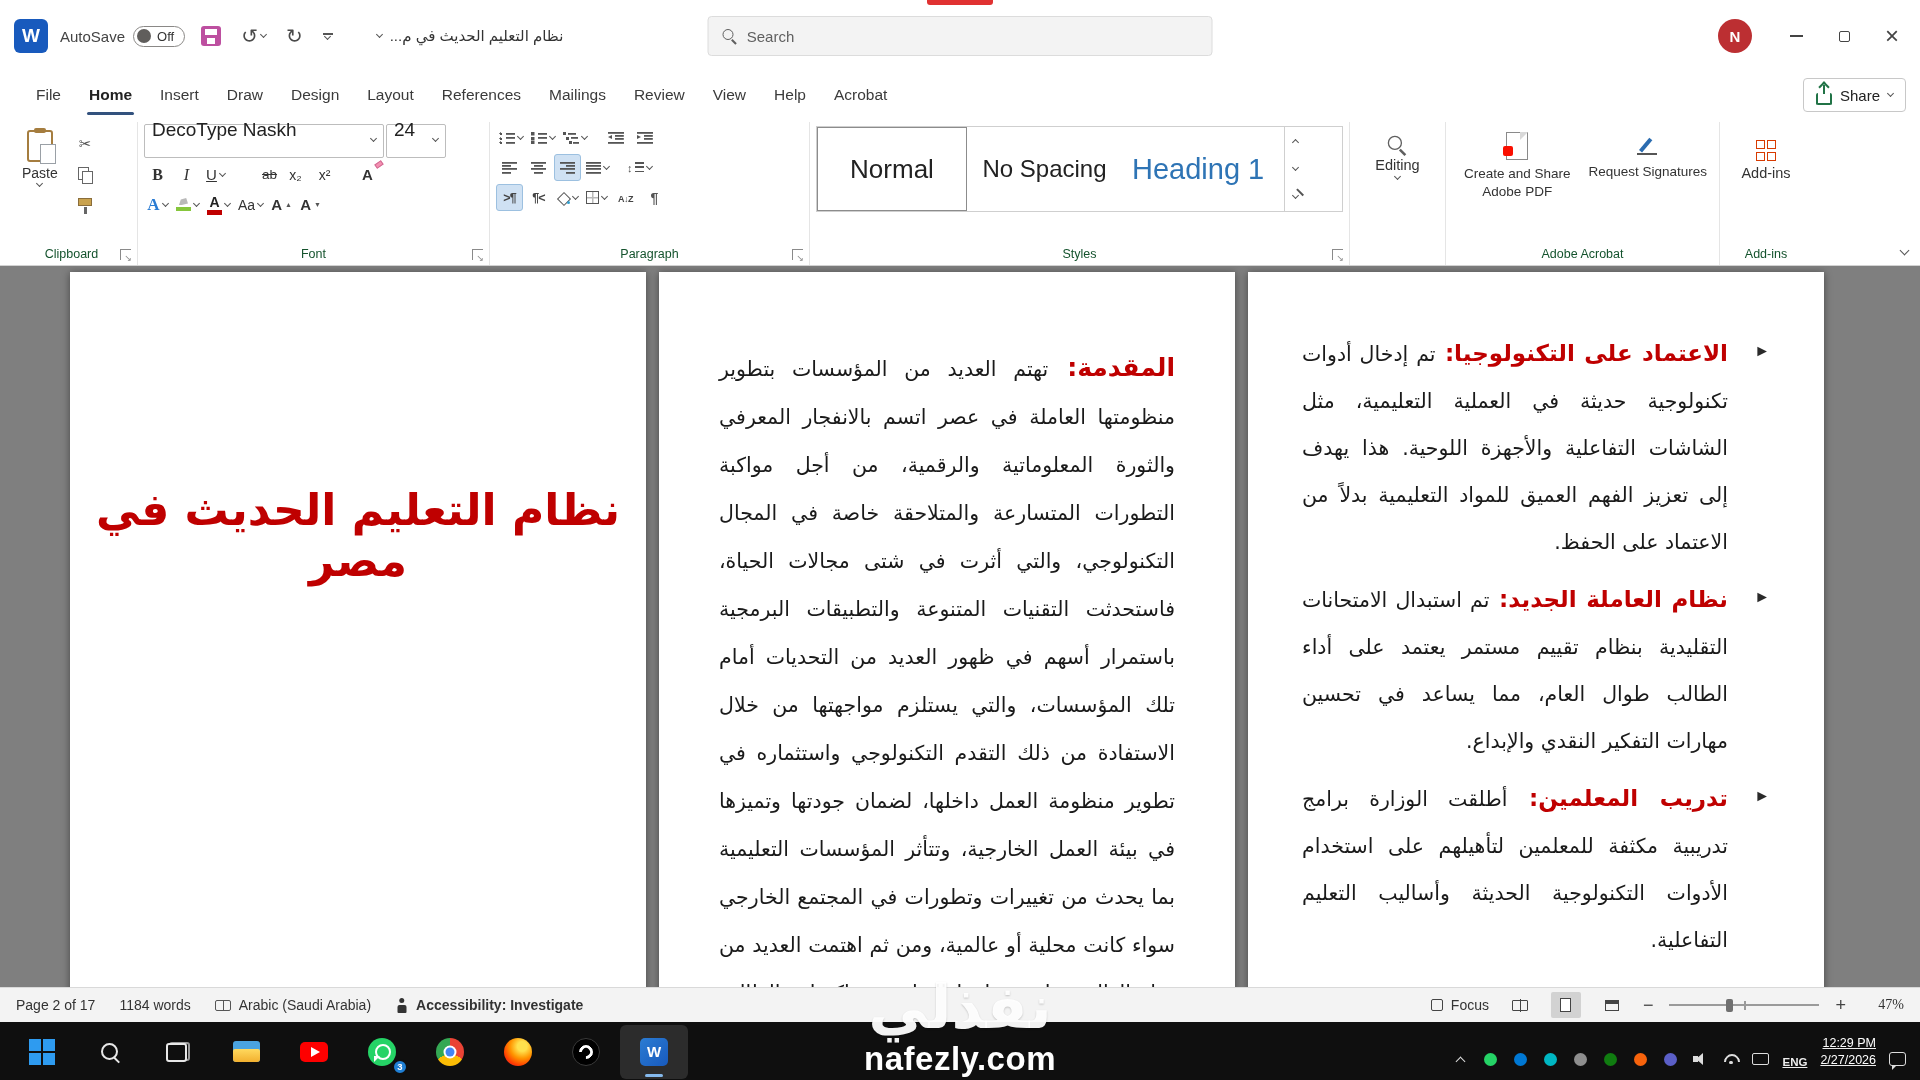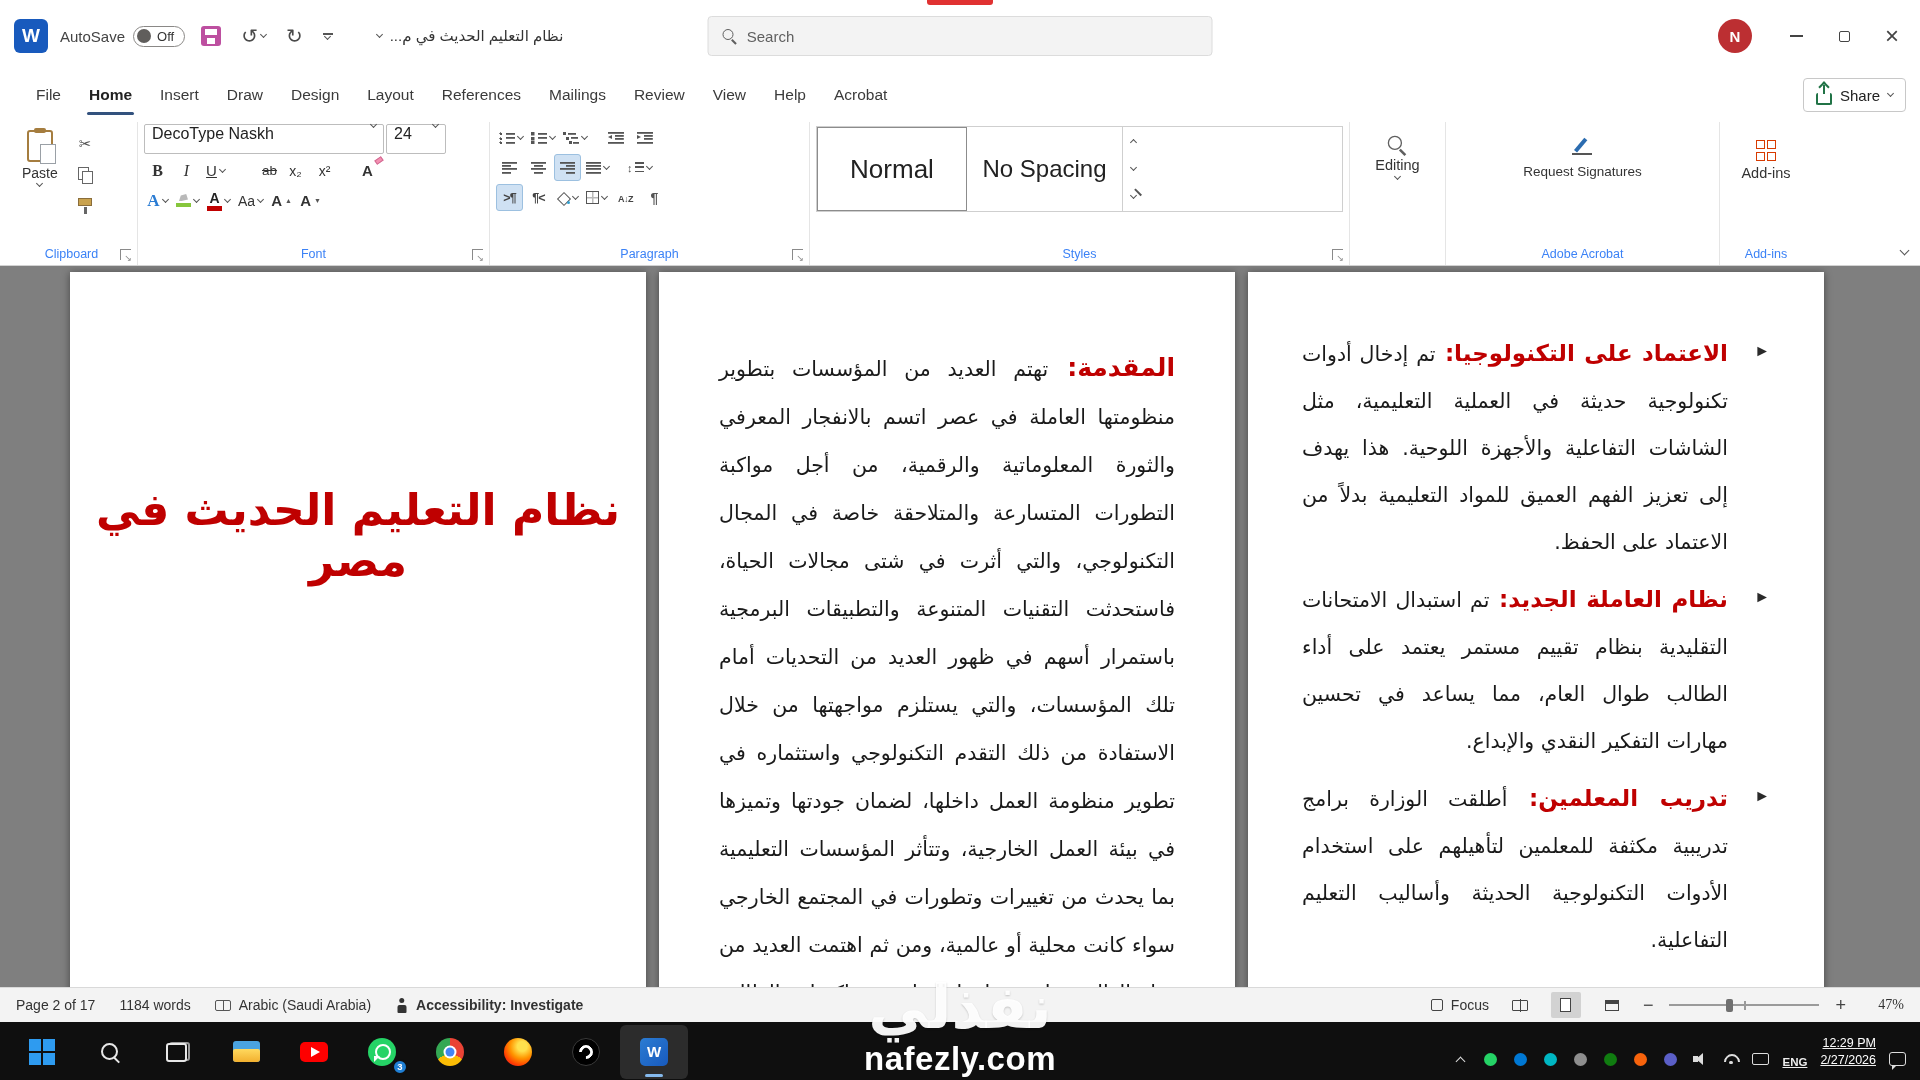--- a/index.html
+++ b/index.html
@@ -47,21 +47,21 @@
 .mtab.active{font-weight:700;color:#222;}
 .mtab.active::after{content:"";position:absolute;left:12px;right:12px;bottom:3px;height:3px;border-radius:2px;background:#33527e;}
 .share-btn{margin-left:auto;align-self:center;display:flex;align-items:center;gap:8px;border:1px solid #c8c8c8;border-radius:4px;padding:6px 12px;background:#fff;font-size:15px;color:#222;}
 .ic-share{position:relative;width:16px;height:12px;border:2px solid #217346;border-top:none;border-radius:2px;margin-top:8px;display:inline-block;}
 .ic-share::before{content:"";position:absolute;left:50%;top:-8px;transform:translateX(-50%);width:2px;height:9px;background:#217346;}
 .ic-share::after{content:"";position:absolute;left:50%;top:-10px;transform:translateX(-50%) rotate(45deg);width:6px;height:6px;border-left:2px solid #217346;border-top:2px solid #217346;}
 
 
 .ribbon{height:148px;background:#fff;border-bottom:1px solid #d2d2d2;display:flex;padding:4px 6px 0 6px;position:relative;}
 .rgroup{position:relative;border-right:1px solid #e5e5e5;padding:2px 6px 24px 6px;}
-.grp-label{position:absolute;bottom:4px;left:0;right:0;text-align:center;font-size:12.5px;color:#3b82f6;}
+.grp-label{position:absolute;bottom:4px;left:0;right:0;text-align:center;font-size:12.5px;color:#14532d;}
 .launcher{position:absolute;bottom:5px;right:6px;width:11px;height:11px;border-top:1.5px solid #8a8a8a;border-left:1.5px solid #8a8a8a;}
 .launcher::after{content:"↘";position:absolute;right:-1px;bottom:-3px;font-size:9px;color:#8a8a8a;}
 .rbtn{display:inline-flex;align-items:center;justify-content:center;gap:3px;min-width:27px;height:27px;border-radius:3px;padding:0 3px;}
 .rbtn.sel{background:#cfe1f3;border:1px solid #9cc0e0;}
 .rrow{display:flex;align-items:center;gap:2px;margin-bottom:3px;}
 
 
 .g-clip{width:132px;display:flex;gap:4px;}
 .paste-big{display:flex;flex-direction:column;align-items:center;gap:3px;padding:6px 10px;font-size:14px;color:#333;}
 .ic-paste{position:relative;width:26px;height:32px;border:2px solid #a57d3f;border-radius:3px;background:#fff;}
@@ -71,21 +71,21 @@
 .ic-cut::before{content:"✂";font-size:15px;color:#555;}
 .ic-copy{position:relative;width:14px;height:16px;display:inline-block;}
 .ic-copy::before{content:"";position:absolute;left:0;top:0;width:9px;height:11px;border:1.5px solid #666;}
 .ic-copy::after{content:"";position:absolute;left:4px;top:4px;width:9px;height:11px;border:1.5px solid #666;background:#fff;}
 .ic-painter{display:flex;flex-direction:column;align-items:center;gap:1px;}
 .ic-painter::before{content:"";width:12px;height:6px;background:#c9a24e;border:1px solid #8a6d3b;}
 .ic-painter::after{content:"";width:3px;height:7px;background:#666;}
 
 
 .g-font{width:352px;}
-.combo{height:30px;border:1px solid #bdbdbd;border-radius:2px;background:#fff;display:flex;align-items:flex-start;justify-content:space-between;padding:0 7px;font-size:16px;color:#222;}
+.combo{height:30px;border:1px solid #bdbdbd;border-radius:2px;background:#fff;display:flex;align-items:flex-end;justify-content:space-between;padding:16px 7px;font-size:19px;color:#222;}
 .combo.name{width:240px;}
 .combo.size{width:60px;}
 .blet{font-family:"Liberation Serif",serif;font-weight:700;font-size:16px;color:#333;}
 .ilet{font-family:"Liberation Serif",serif;font-style:italic;font-size:16px;color:#333;}
 .ulet{font-size:15px;color:#333;text-decoration:underline;}
 .strike{font-size:13.5px;color:#333;text-decoration:line-through;margin-left:28px;}
 .subsup{font-size:14px;color:#333;}
 .fx-a{color:#2b7cd3;font-weight:700;font-size:17px;font-family:"Liberation Serif",serif;}
 .clr-wrap{position:relative;}
 .clr-wrap .eraser{position:absolute;right:-2px;top:1px;width:8px;height:5px;background:#f48fb1;transform:rotate(-35deg);border:1px solid #d06a92;}
@@ -467,20 +467,21 @@
         </button>
     </div>
     <span class="grp-label">Paragraph</span>
     <span class="launcher"></span>
   </div>
 
   <div class="rgroup g-styles">
     <div class="gallery">
       <button class="style-card normal">Normal</button>
       <button class="style-card nospace">No Spacing</button>
+      <button class="style-card heading">Heading 1</button>
       <div class="gal-strip">
         <button>
             <span class="chev sm up"></span>
           </button>
         <button>
             <span class="chev sm"></span>
           </button>
         <button>
             <span class="chev sm chev-bar"></span>
           </button>
@@ -492,20 +493,24 @@
 
   <div class="rgroup g-edit">
     <button class="bigbtn">
       <span class="mag" style="transform:scale(1.3);margin-top:6px"></span>
       <span>Editing</span>
       <span class="chev sm"></span>
     </button>
   </div>
 
   <div class="rgroup g-adobe">
+    <button class="adobe-btn">
+      <span class="ic-pdf"></span>
+      <span>Create and Share Adobe PDF</span>
+    </button>
     <button class="adobe-btn">
       <span class="ic-sig"></span>
       <span>Request Signatures</span>
     </button>
     <span class="grp-label">Adobe Acrobat</span>
   </div>
 
   <div class="rgroup g-addins">
     <button class="bigbtn">
       <span class="ic-addins" style="margin-top:8px">

